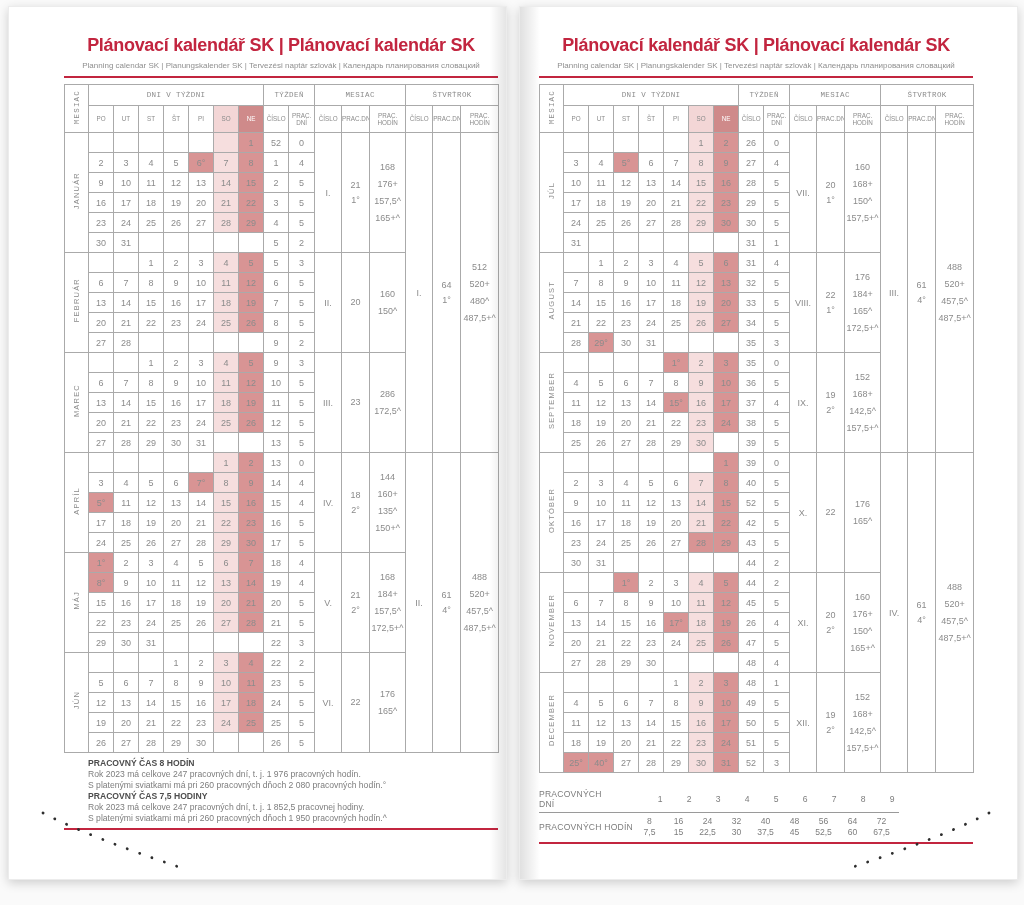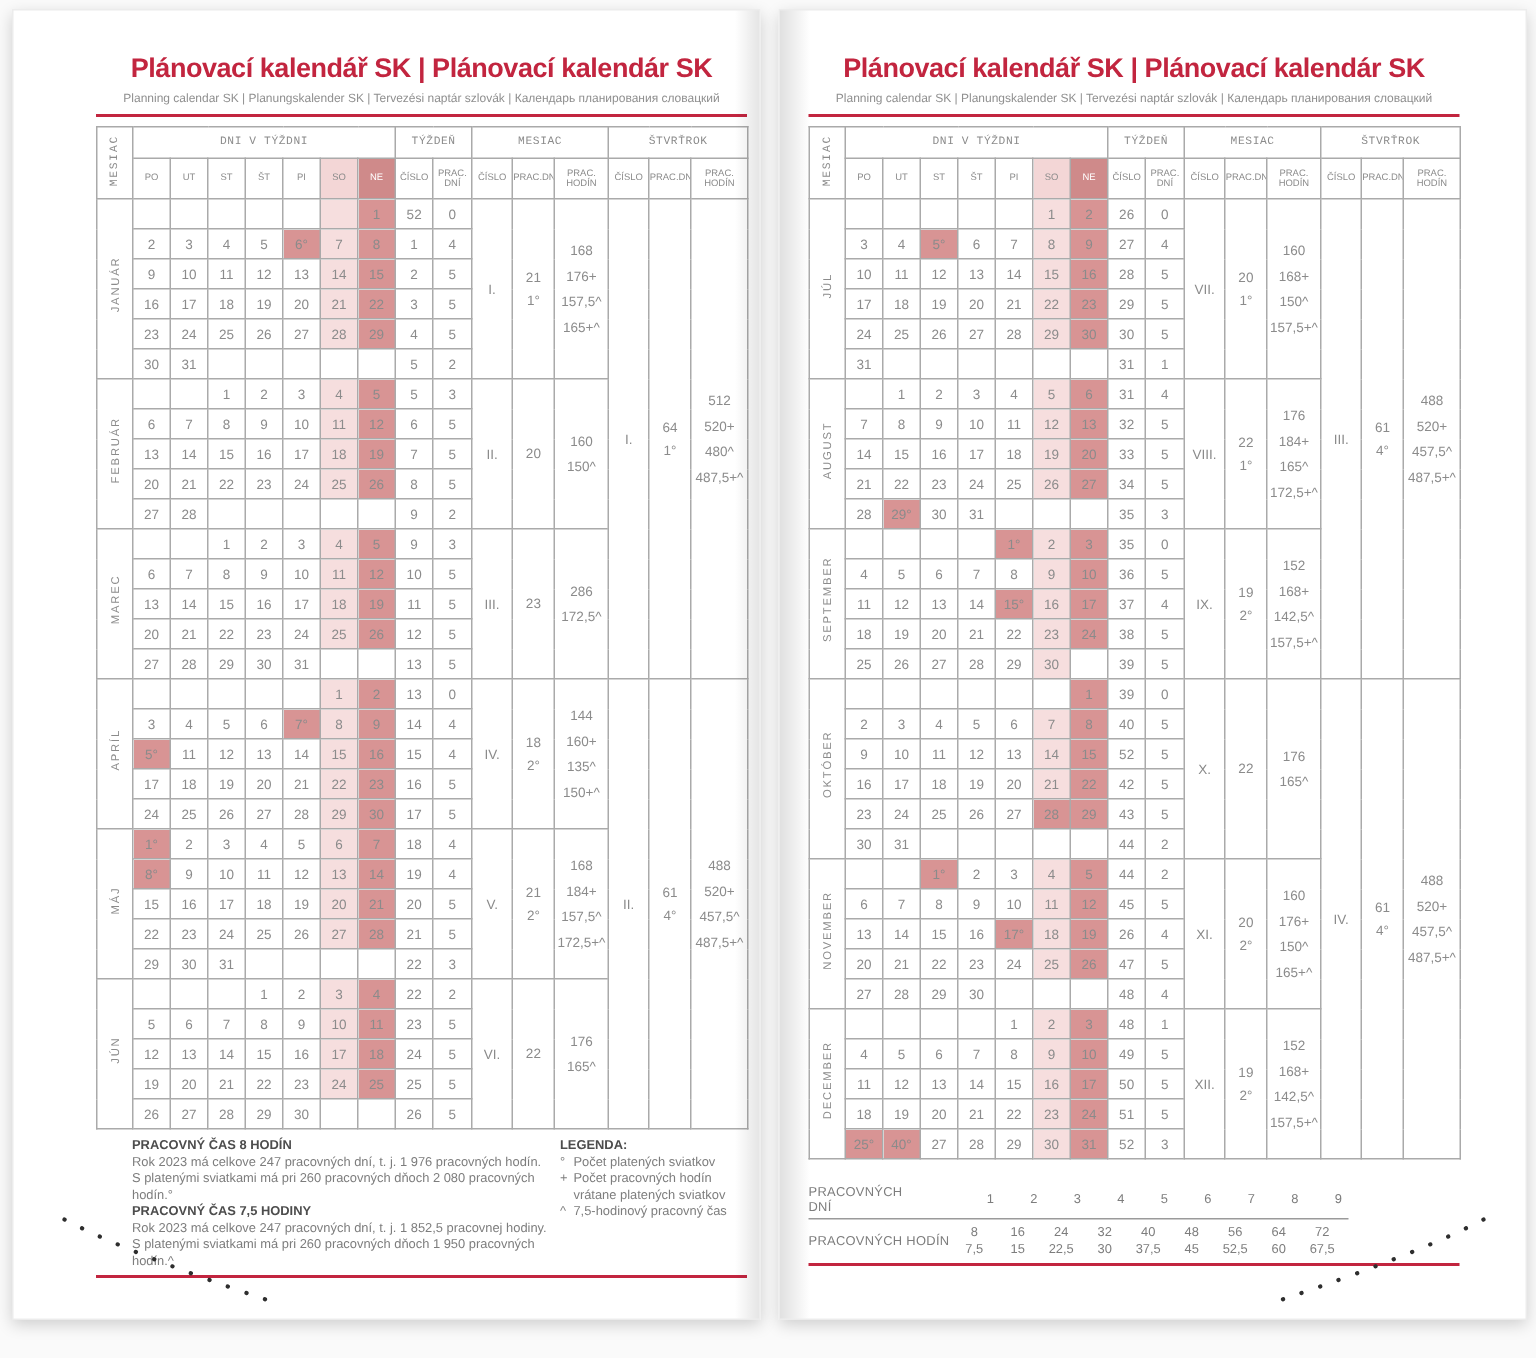--- a/index.html
+++ b/index.html
@@ -542,37 +542,20 @@
         </table>
       <div class="fl">
         <div class="main">
           <div class="ft">PRACOVNÝ ČAS 8 HODÍN</div>
           <div>Rok 2023 má celkove 247 pracovných dní, t. j. 1 976 pracovných hodín.</div>
           <div>S platenými sviatkami má pri 260 pracovných dňoch 2 080 pracovných hodín.°</div>
           <div class="ft">PRACOVNÝ ČAS 7,5 HODINY</div>
           <div>Rok 2023 má celkove 247 pracovných dní, t. j. 1 852,5 pracovnej hodiny.</div>
           <div>S platenými sviatkami má pri 260 pracovných dňoch 1 950 pracovných hodín.^</div>
         </div>
-        <div class="legend">
-          <div class="ft">LEGENDA:</div>
-          <div id="legendItems">
-              <div class="litem">
-     <div class="lmark">°</div>
-     <div class="ltext">Počet platených sviatkov</div>
-   </div>
-              <div class="litem">
-     <div class="lmark">+</div>
-     <div class="ltext">Počet pracovných hodín vrátane platených sviatkov</div>
-   </div>
-              <div class="litem">
-     <div class="lmark">^</div>
-     <div class="ltext">7,5-hodinový pracovný čas</div>
-   </div>
-            </div>
-        </div>
       </div>
       <div class="bottom-redline"></div>
     </div>
     <svg class="dots dots-left" width="150" height="64" viewBox="0 0 150 64">
       <path d="M4 4 Q 50 28 146 60" fill="none" stroke="#2e2e2e" stroke-width="2.8" stroke-linecap="round" stroke-dasharray="0.1 13"></path>
     </svg>
   </div>
 
   <div class="page right">
     <div class="content">

